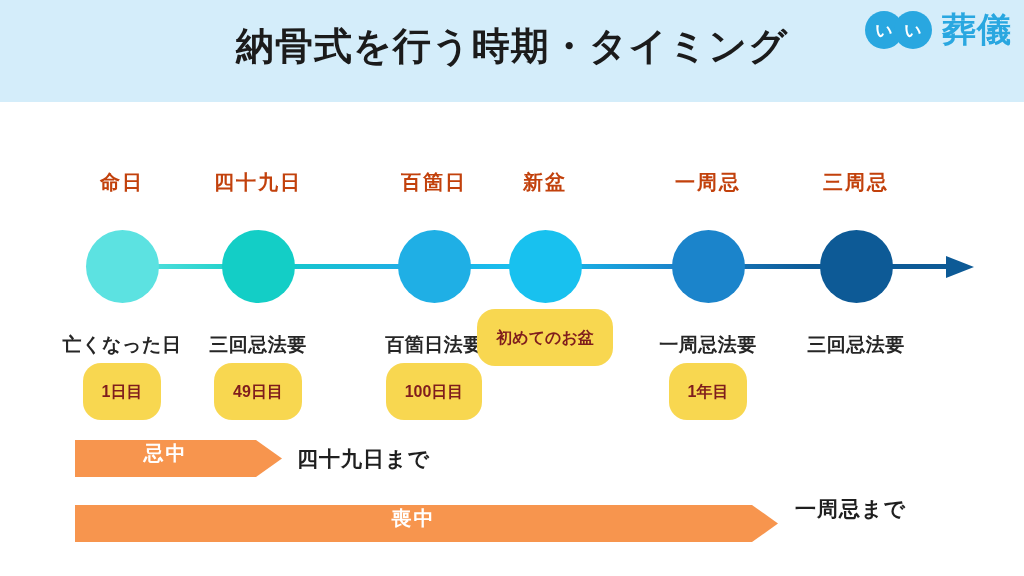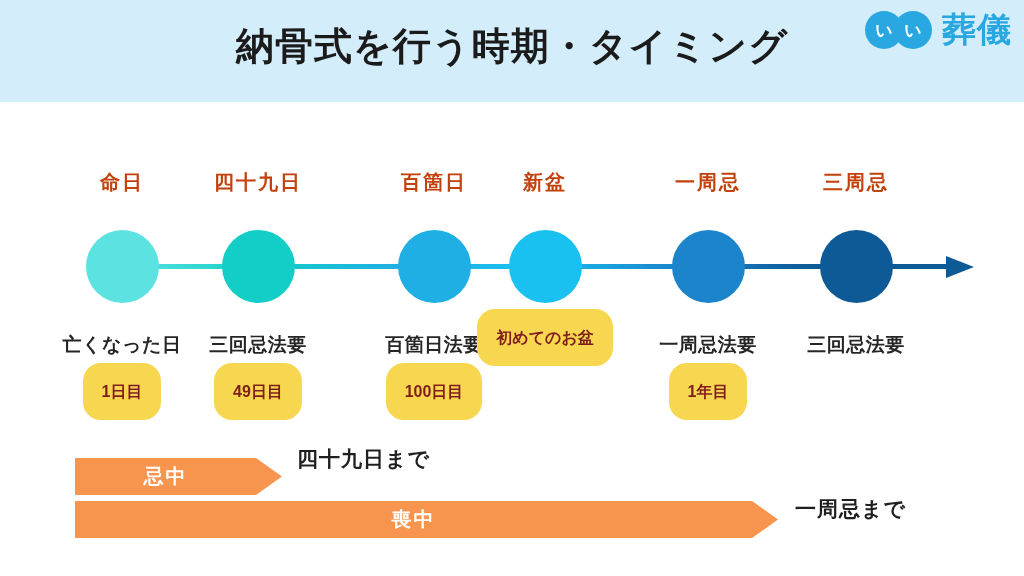--- a/index.html
+++ b/index.html
@@ -64,24 +64,24 @@
     display:inline-block;margin-top:6px;height:35px;line-height:35px;
     padding:11px 19px;border-radius:18px;white-space:nowrap;
     background:var(--badge-bg,#f8d750);
     font-size:16px;font-weight:800;color:#7f1d1d;
   }
   
   .bar{
     position:absolute;height:37px;
     background:var(--bar-orange,#f7954e);
     clip-path:polygon(0 0,calc(100% - 26px) 0,100% 50%,calc(100% - 26px) 100%,0 100%);
-    display:flex;align-items:center;margin-top:18px;
+    display:flex;align-items:flex-start;
   }
   .bar-1{left:75px;top:440px;width:207px;}
-  .bar-2{left:75px;top:483px;width:703px;}
+  .bar-2{left:75px;top:505px;width:703px;}
   .bar-label{
     width:calc(100% - 26px);text-align:center;
     color:#ffffff;font-size:20px;font-weight:800;letter-spacing:2px;
   }
   .bar-note{
     position:absolute;line-height:37px;font-size:21px;font-weight:600;
     color:#1f1f1f;white-space:nowrap;letter-spacing:1px;
   }
   .bar-note-1{left:297px;top:440px;}
   .bar-note-2{left:795px;top:490px;}

